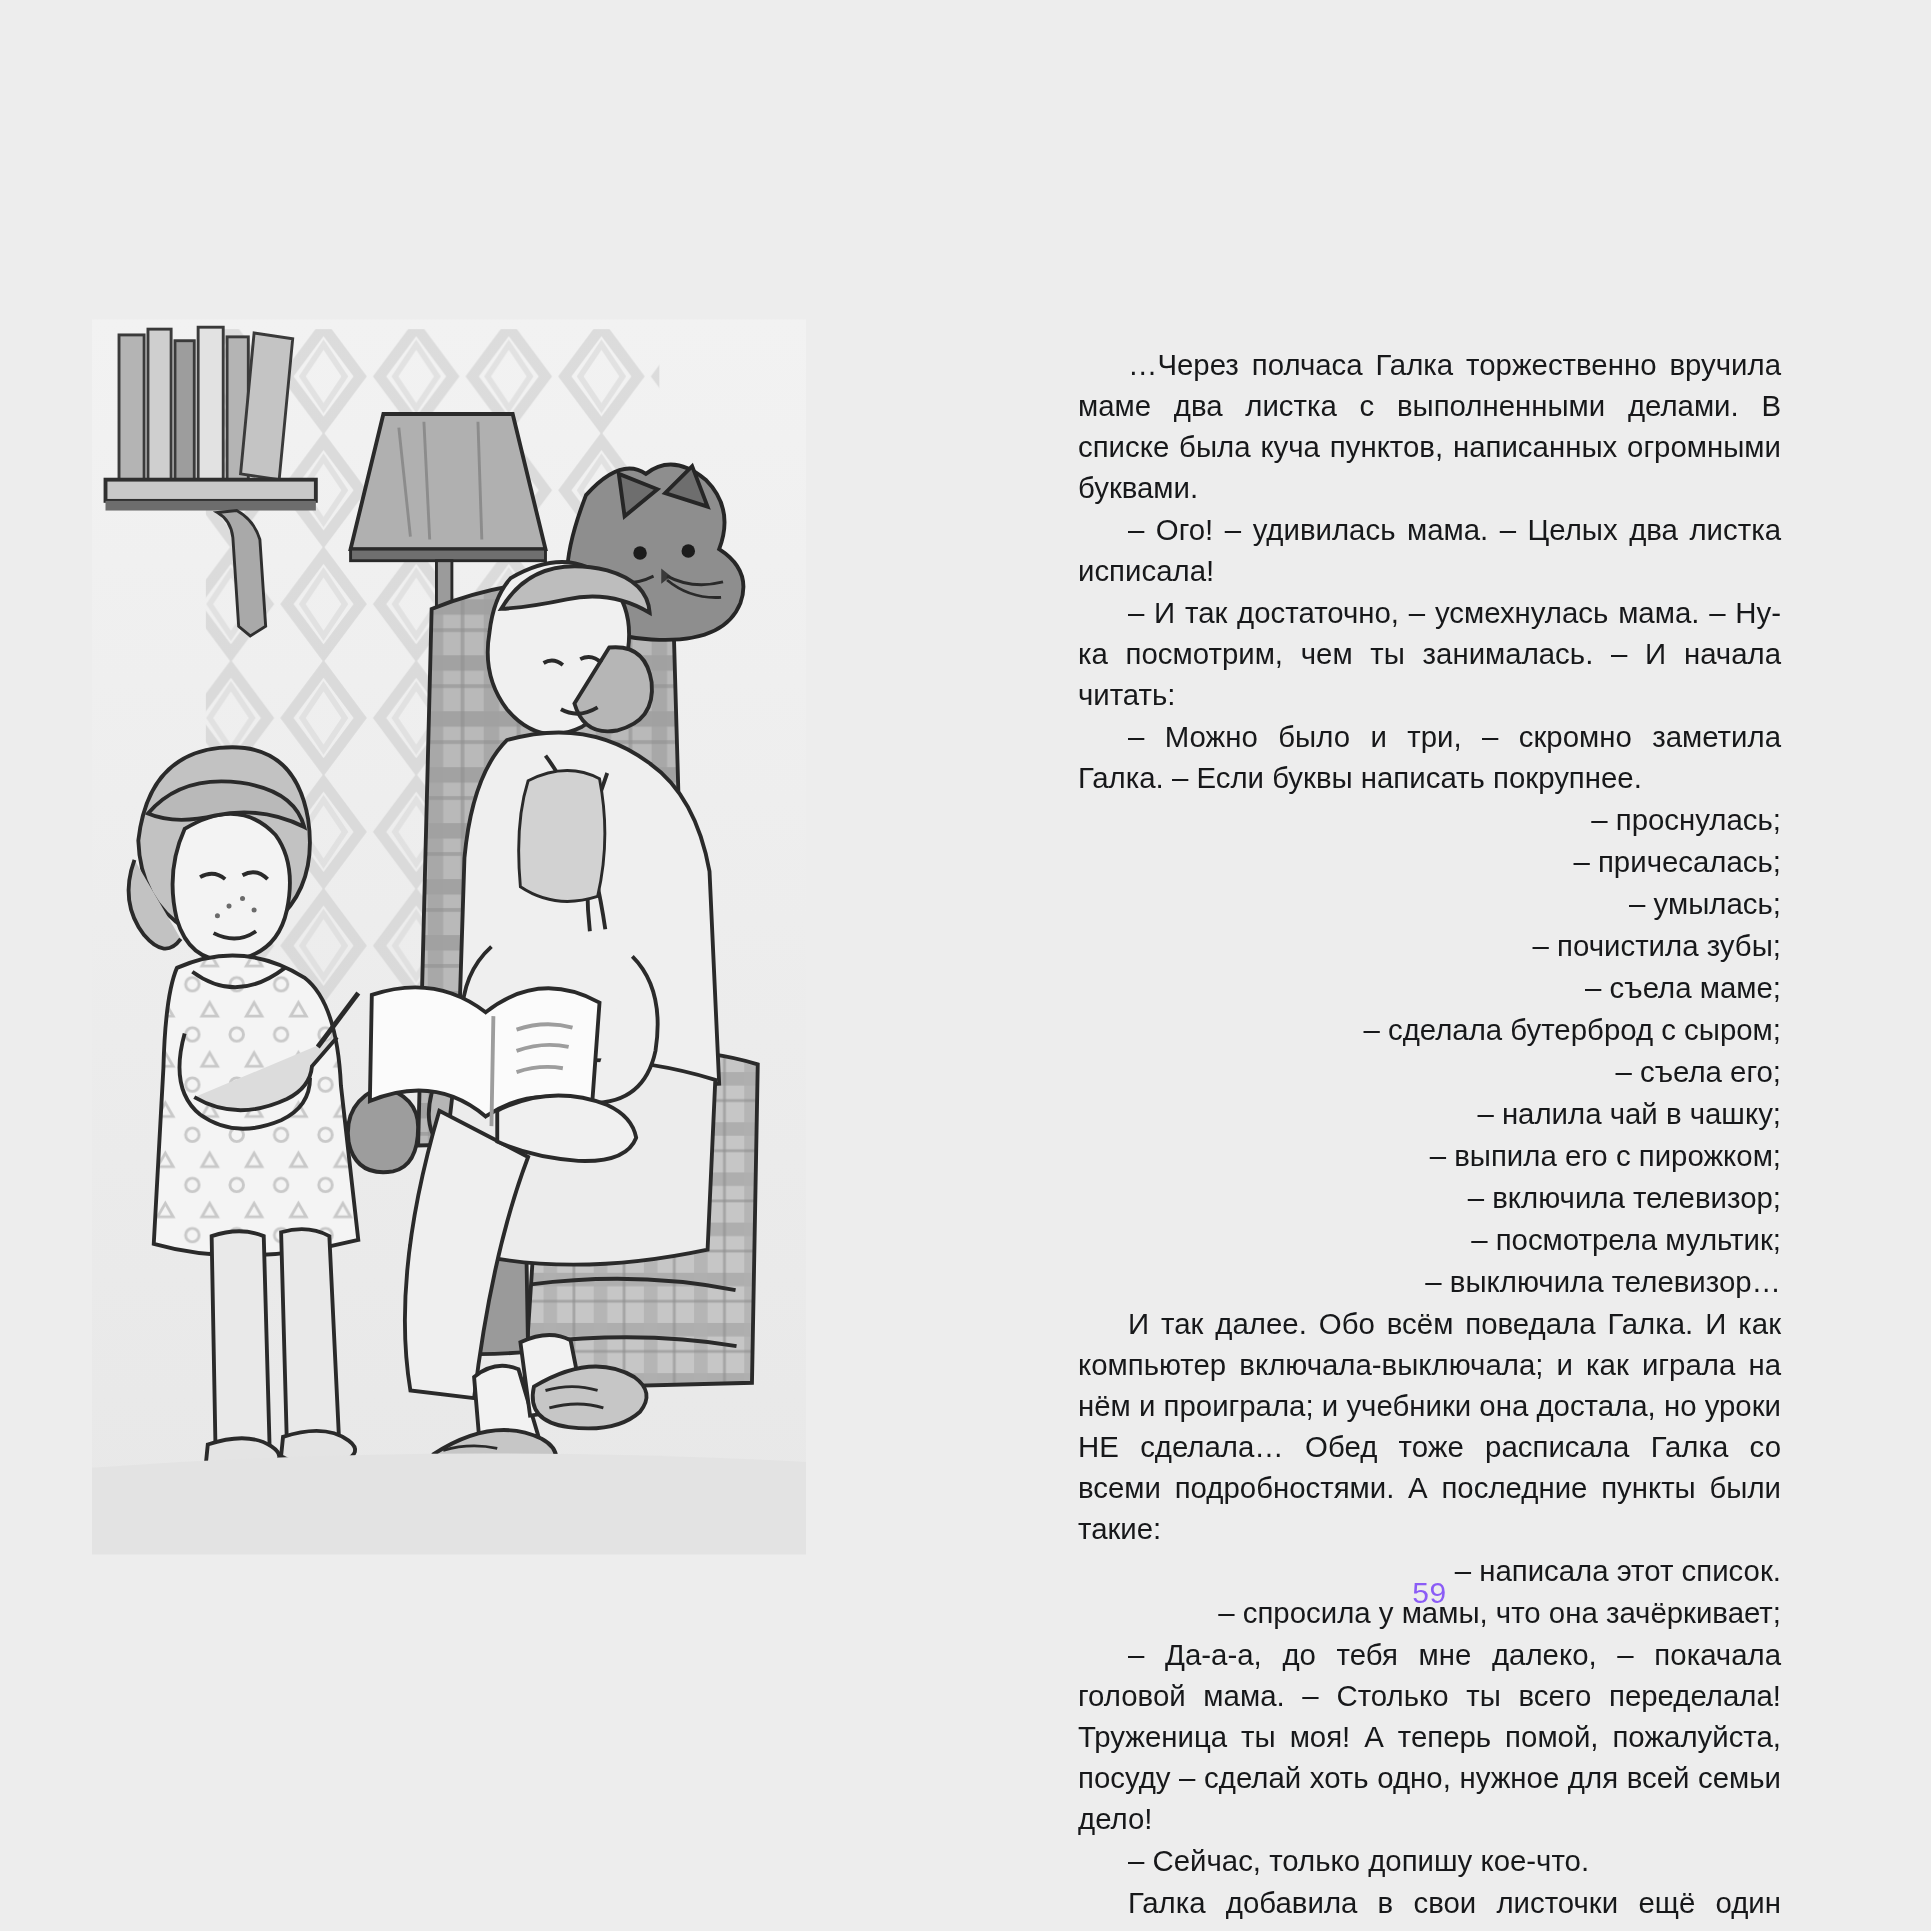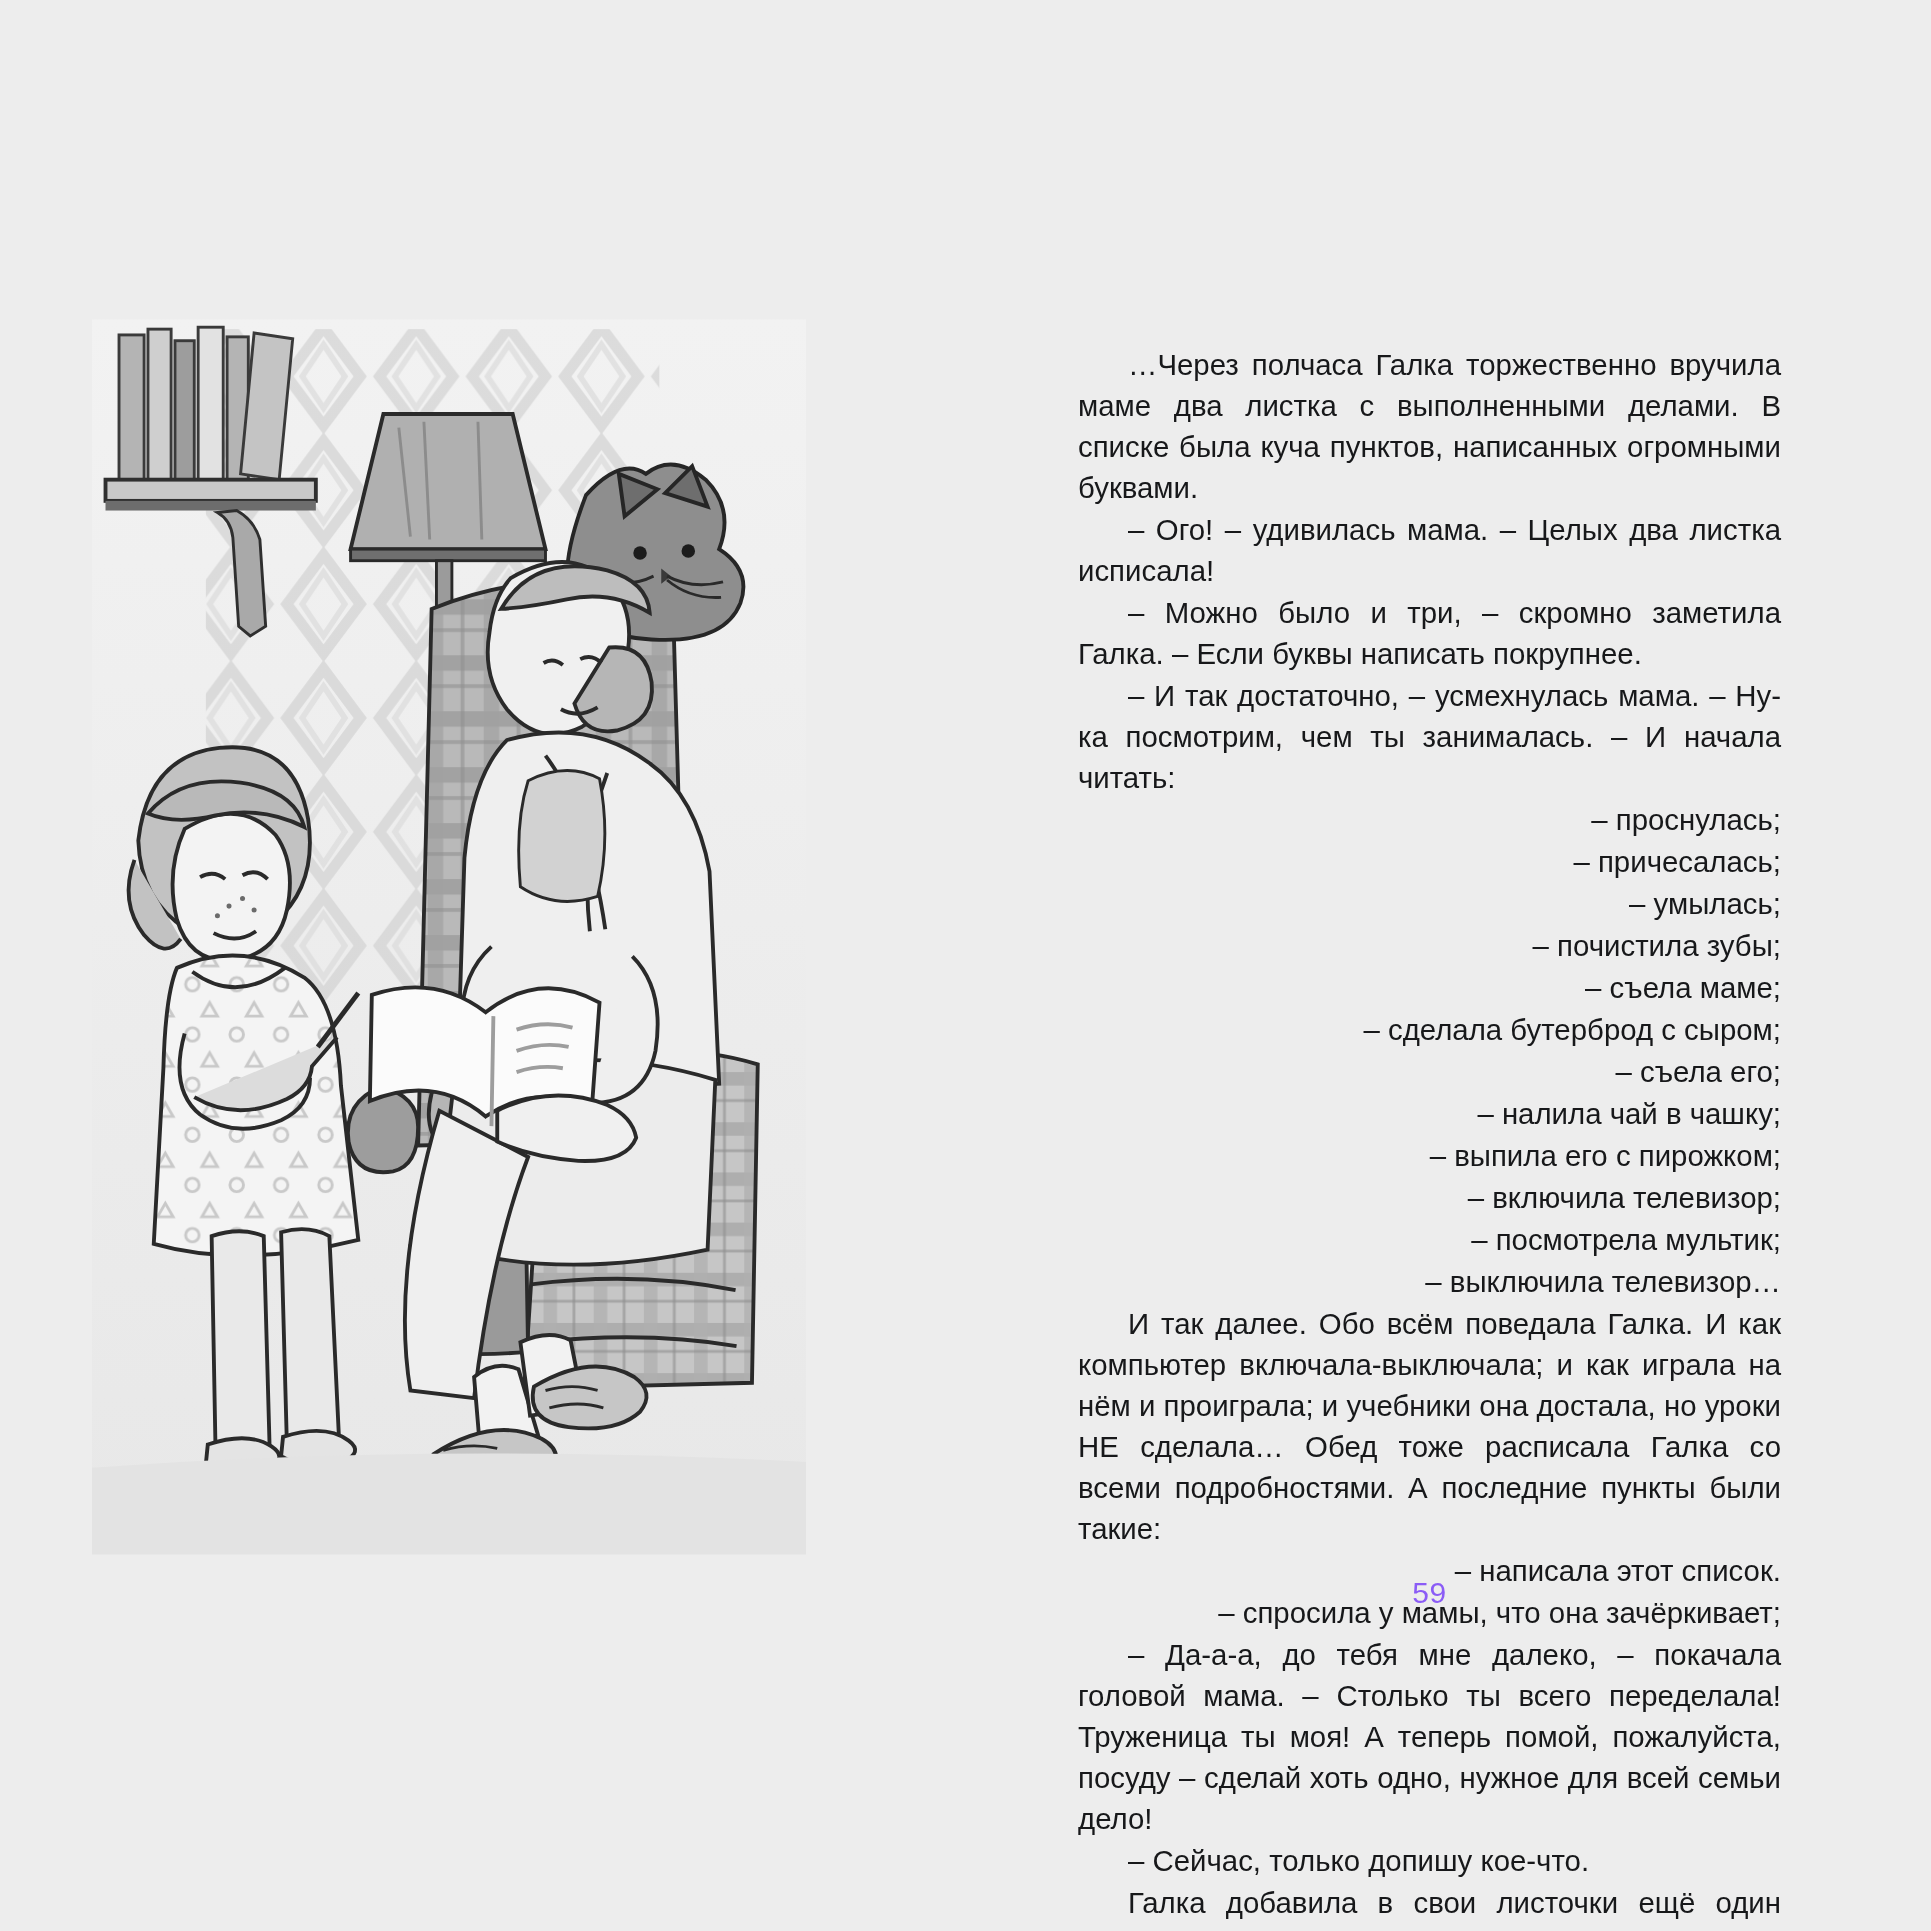--- a/index.html
+++ b/index.html
@@ -194,22 +194,22 @@
         <path d="M198 1158 q44 -14 68 4 q16 12 -6 22 q-38 10 -64 -6 z" fill="#e4e4e4" stroke="#2a2a2a" stroke-width="4"></path>
       </g>
 
       <path d="M0 1190 q360 -26 740 -6 l0 96 l-740 0 z" fill="#e3e3e3"></path>
     </svg>
   </div>
 
   <div class="text-col" id="bodyText">
       <p class="para">…Через полчаса Галка торжественно вручила маме два листка с выполненными делами. В списке была куча пунктов, написанных огромными буквами.</p>
       <p class="para">– Ого! – удивилась мама. – Целых два листка исписала!</p>
+      <p class="para">– И так достаточно, – усмехнулась мама. – Ну-ка посмотрим, чем ты занималась. – И начала читать:</p>
       <p class="para">– Можно было и три, – скромно заметила Галка. – Если буквы написать покрупнее.</p>
-      <p class="para">– И так достаточно, – усмехнулась мама. – Ну-ка посмотрим, чем ты занималась. – И начала читать:</p>
       <p class="listline">– проснулась;</p>
       <p class="listline">– причесалась;</p>
       <p class="listline">– умылась;</p>
       <p class="listline">– почистила зубы;</p>
       <p class="listline">– съела маме;</p>
       <p class="listline">– сделала бутерброд с сыром;</p>
       <p class="listline">– съела его;</p>
       <p class="listline">– налила чай в чашку;</p>
       <p class="listline">– выпила его с пирожком;</p>
       <p class="listline">– включила телевизор;</p>

